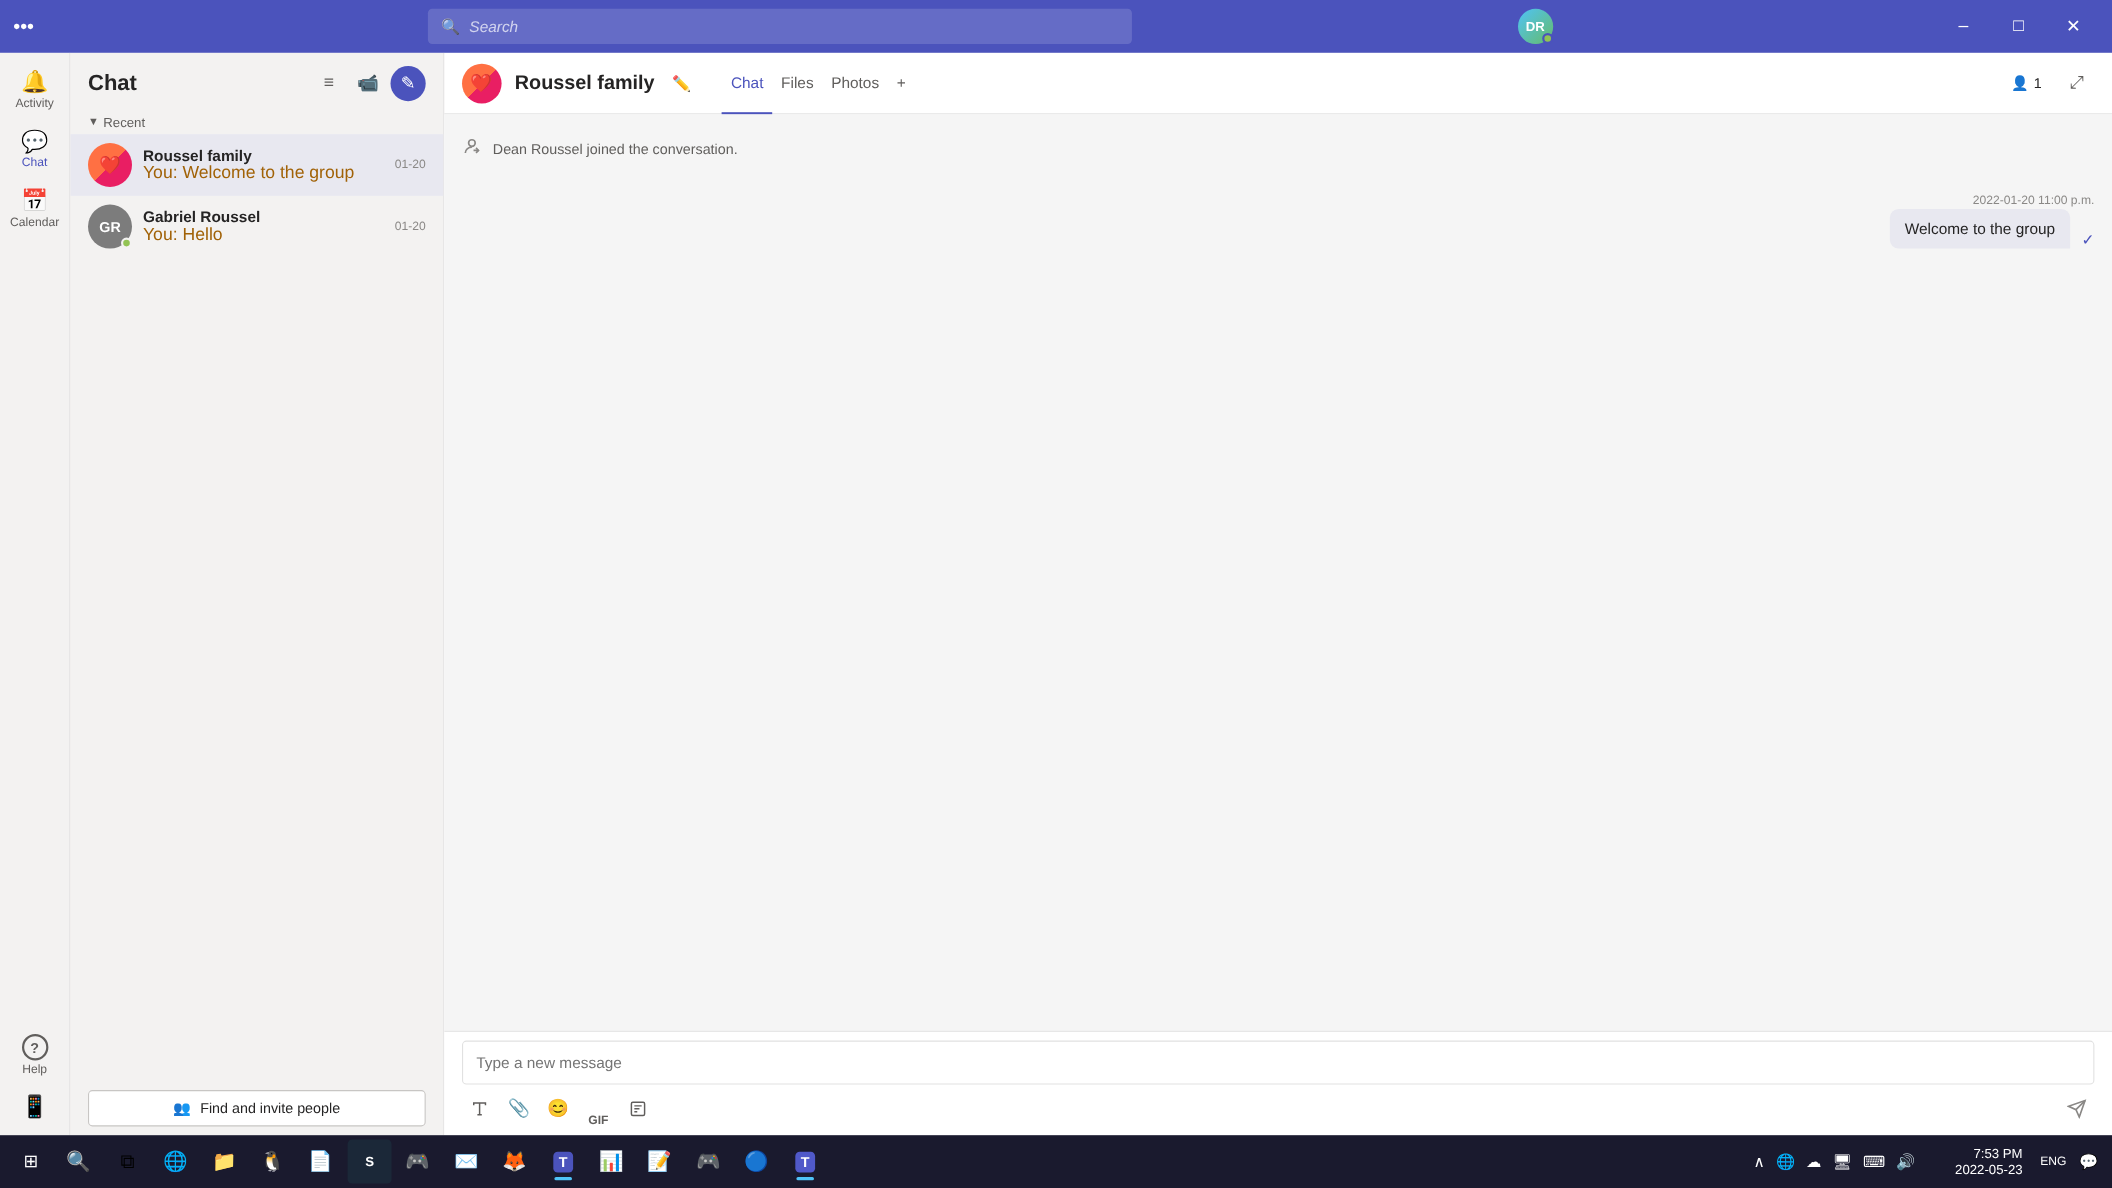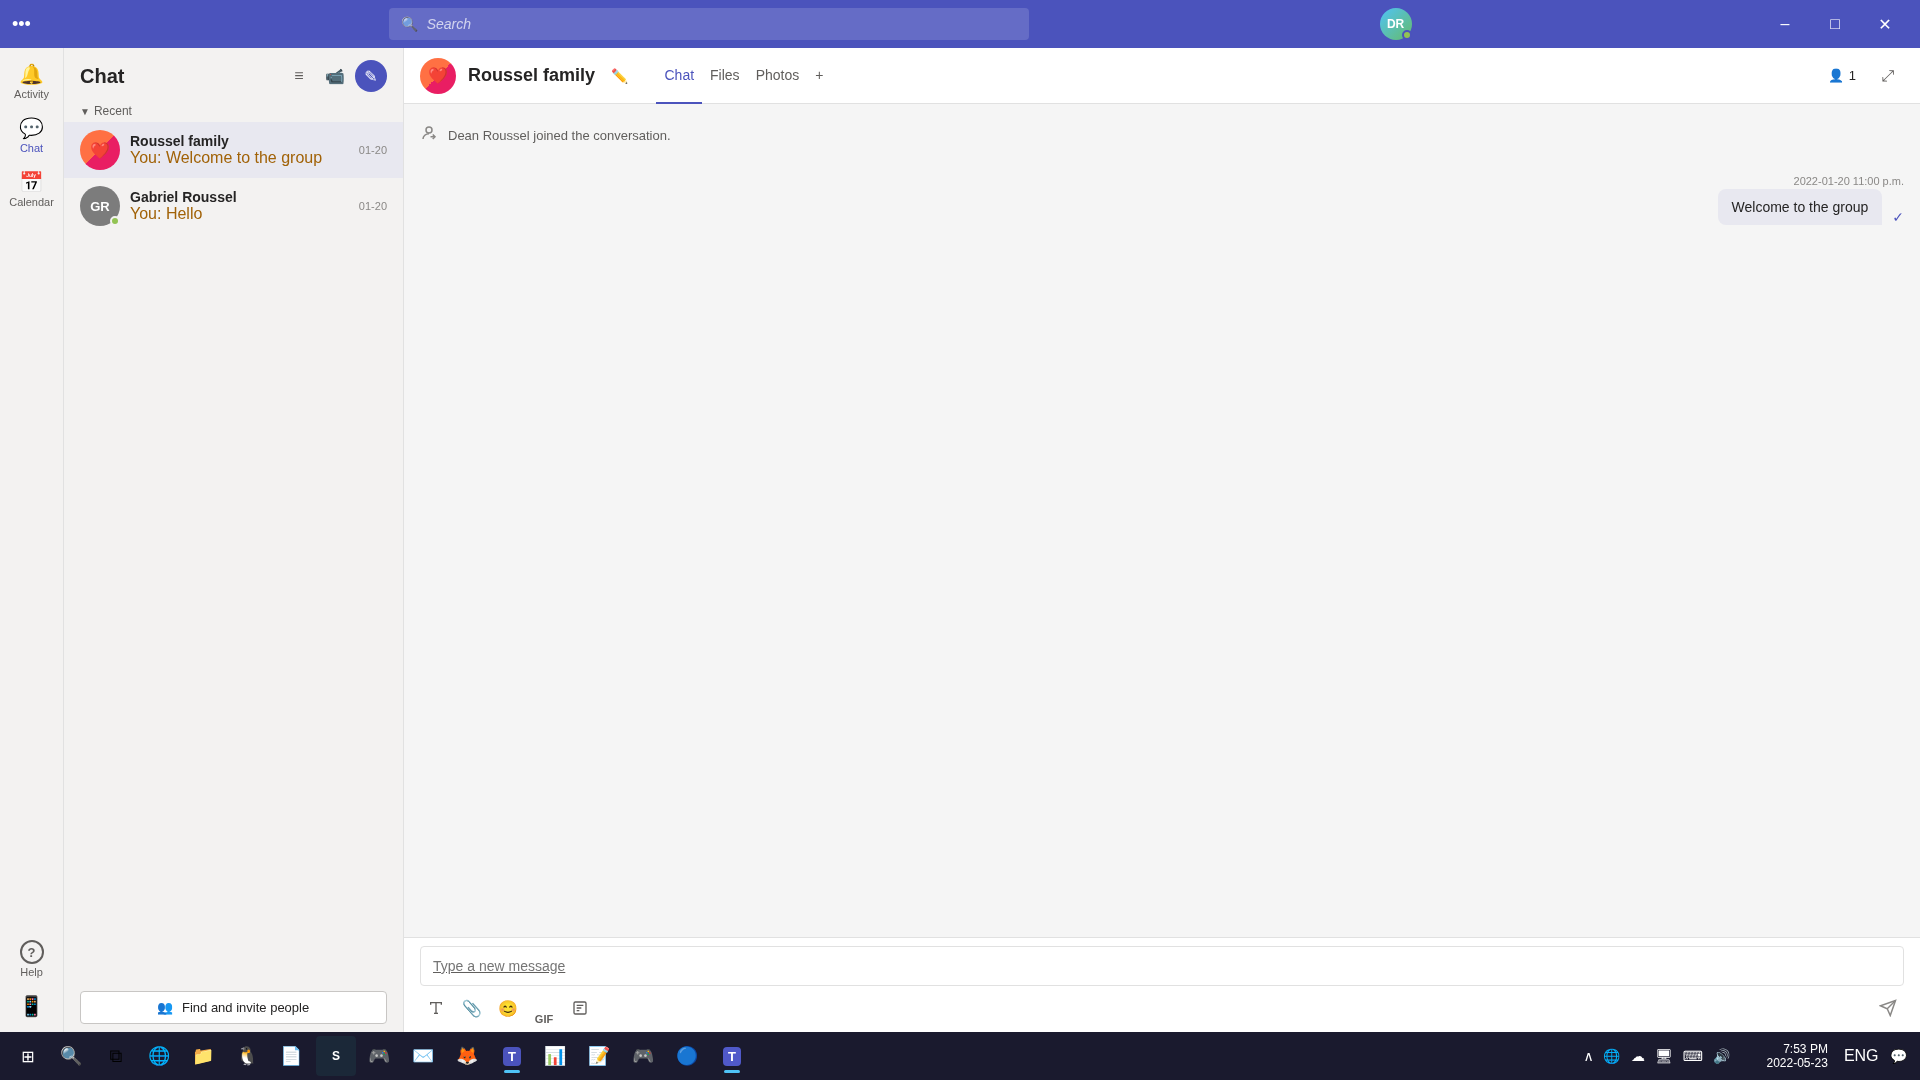--- a/index.html
+++ b/index.html
@@ -227,21 +227,20 @@
     }
     .message-input-box {
       width: 100%;
       height: 40px;
       border: 1px solid #e1e1e1;
       border-radius: 4px;
       padding: 0 12px;
       font-size: 14px; color: #605e5c;
       outline: none;
       background: white;
-      text-decoration: underline;
     }
     .chat-toolbar {
       display: flex; align-items: center; gap: 4px;
       padding-top: 6px;
     }
     .toolbar-btn {
       width: 32px; height: 32px;
       border: none; background: transparent;
       border-radius: 4px; cursor: pointer;
       display: flex; align-items: center; justify-content: center;
@@ -515,16 +514,16 @@
       <span class="taskbar-sys-icon">🌐</span>
       <span class="taskbar-sys-icon">☁</span>
       <span class="taskbar-sys-icon">🖥</span>
       <span class="taskbar-sys-icon">⌨</span>
       <span class="taskbar-sys-icon">🔊</span>
     </div>
     <div class="taskbar-time">
       <div>7:53 PM</div>
       <div>2022-05-23</div>
     </div>
-    <span class="taskbar-sys-icon" style="color:white;font-size:16px;">ENG</span>
+    <span class="taskbar-sys-icon" style="color:white;font-size:11px;">ENG</span>
     <span class="taskbar-sys-icon">💬</span>
   </div>
 </div>
 
 </body></html>

